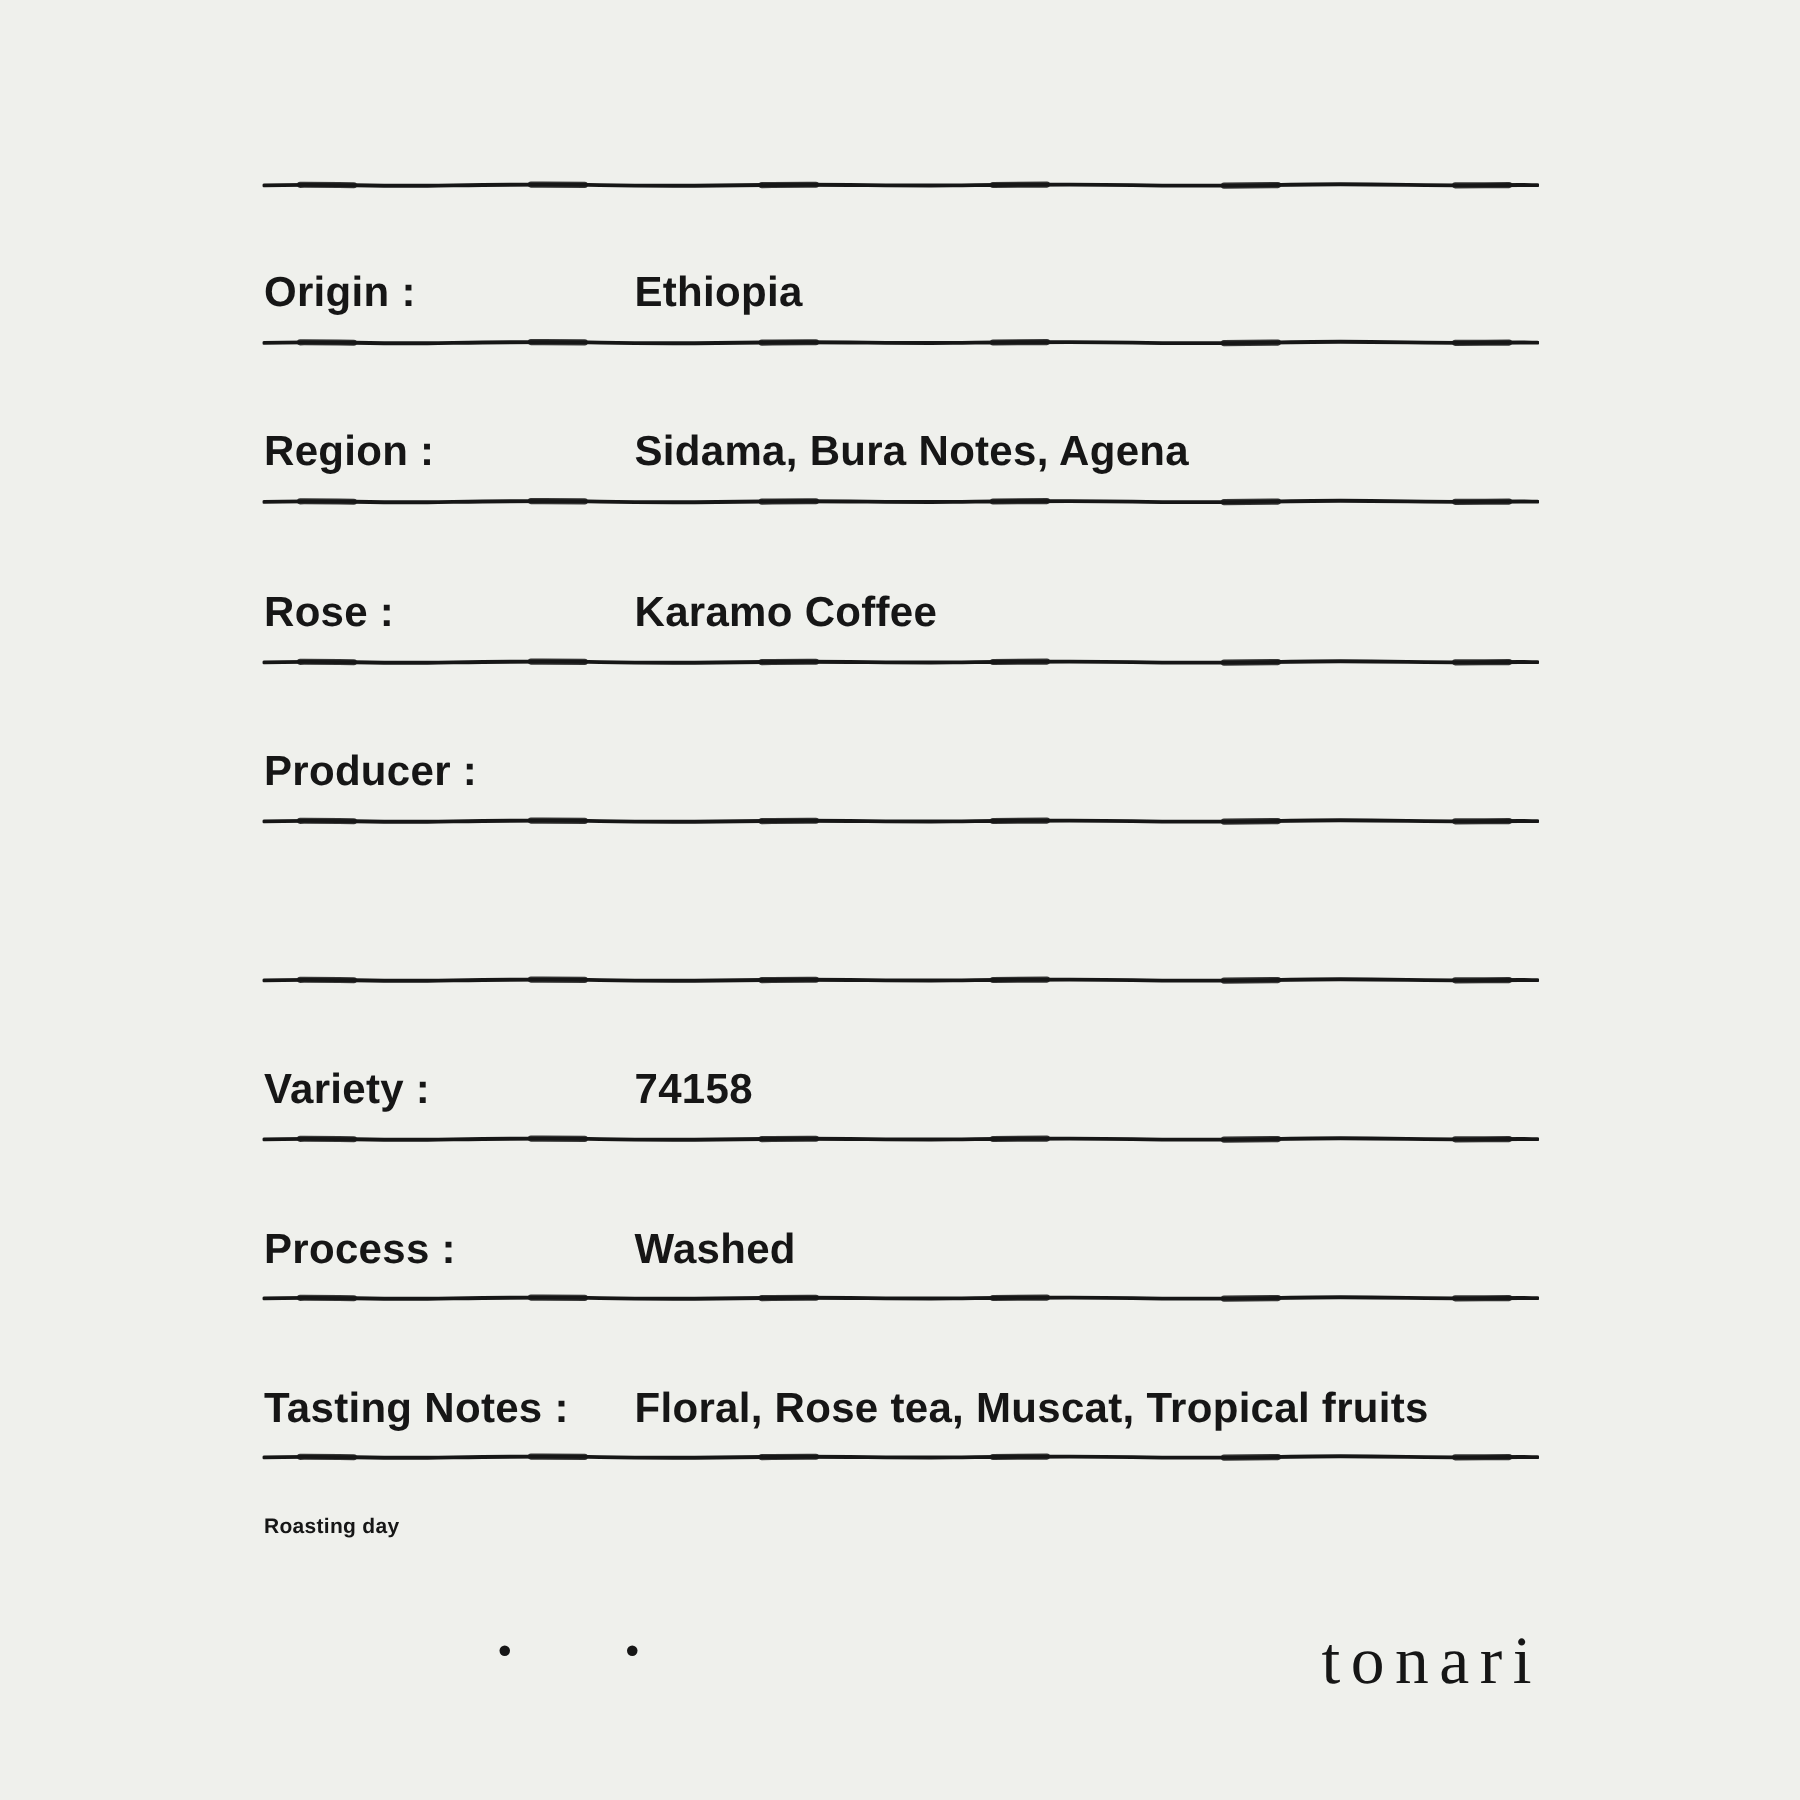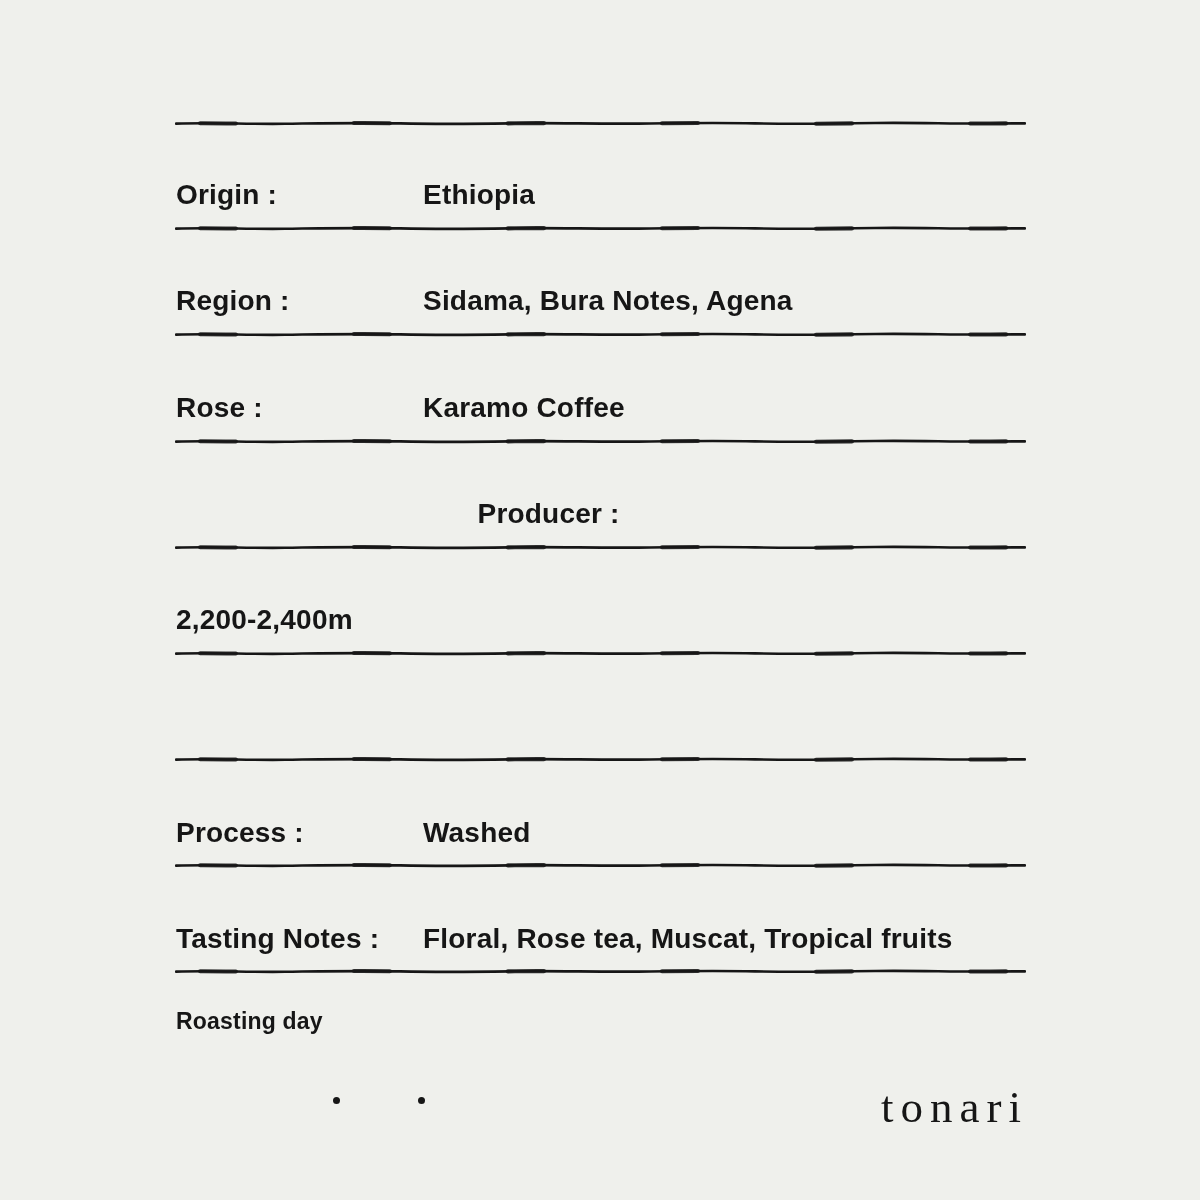--- a/index.html
+++ b/index.html
@@ -30,34 +30,33 @@
     position: absolute;
     left: 176px;
     width: 850px;
     display: flex;
     align-items: flex-start;
     font-size: 28px;
     font-weight: 700;
     line-height: 1;
     letter-spacing: 0.2px;
     white-space: nowrap;
-    justify-content: center;
   }
   .row .lbl {
     flex: 0 0 247px;
     width: 247px;
   }
   .row .val {
     flex: 1 1 auto;
   }
   .roasting {
     position: absolute;
     left: 176px;
     top: 1010px;
-    font-size: 23px;
+    font-size: 14px;
     font-weight: 700;
     line-height: 1;
     letter-spacing: 0.2px;
   }
   .dot {
     position: absolute;
     width: 7px;
     height: 7px;
     border-radius: 50%;
     background: #161616;
@@ -127,26 +126,29 @@
     </svg>
 
   <div class="row" style="top:500px">
     <span class="lbl">Producer :</span>
   </div>
   <svg class="rule" style="top:543px">
       <use href="#wavy-rule" width="851" height="9"></use>
     </svg>
 
   <div class="row" style="top:606px">
-    <span class="val">2,200-2,400m</span>
   </div>
   <svg class="rule" style="top:649px">
       <use href="#wavy-rule" width="851" height="9"></use>
     </svg>
 
+  <div class="row" style="top:712px">
+    <span class="lbl">Variety :</span>
+    <span class="val">74158</span>
+  </div>
   <svg class="rule" style="top:755px">
       <use href="#wavy-rule" width="851" height="9"></use>
     </svg>
 
   <div class="row" style="top:819px">
     <span class="lbl">Process :</span>
     <span class="val">Washed</span>
   </div>
   <svg class="rule" style="top:861px">
       <use href="#wavy-rule" width="851" height="9"></use>

